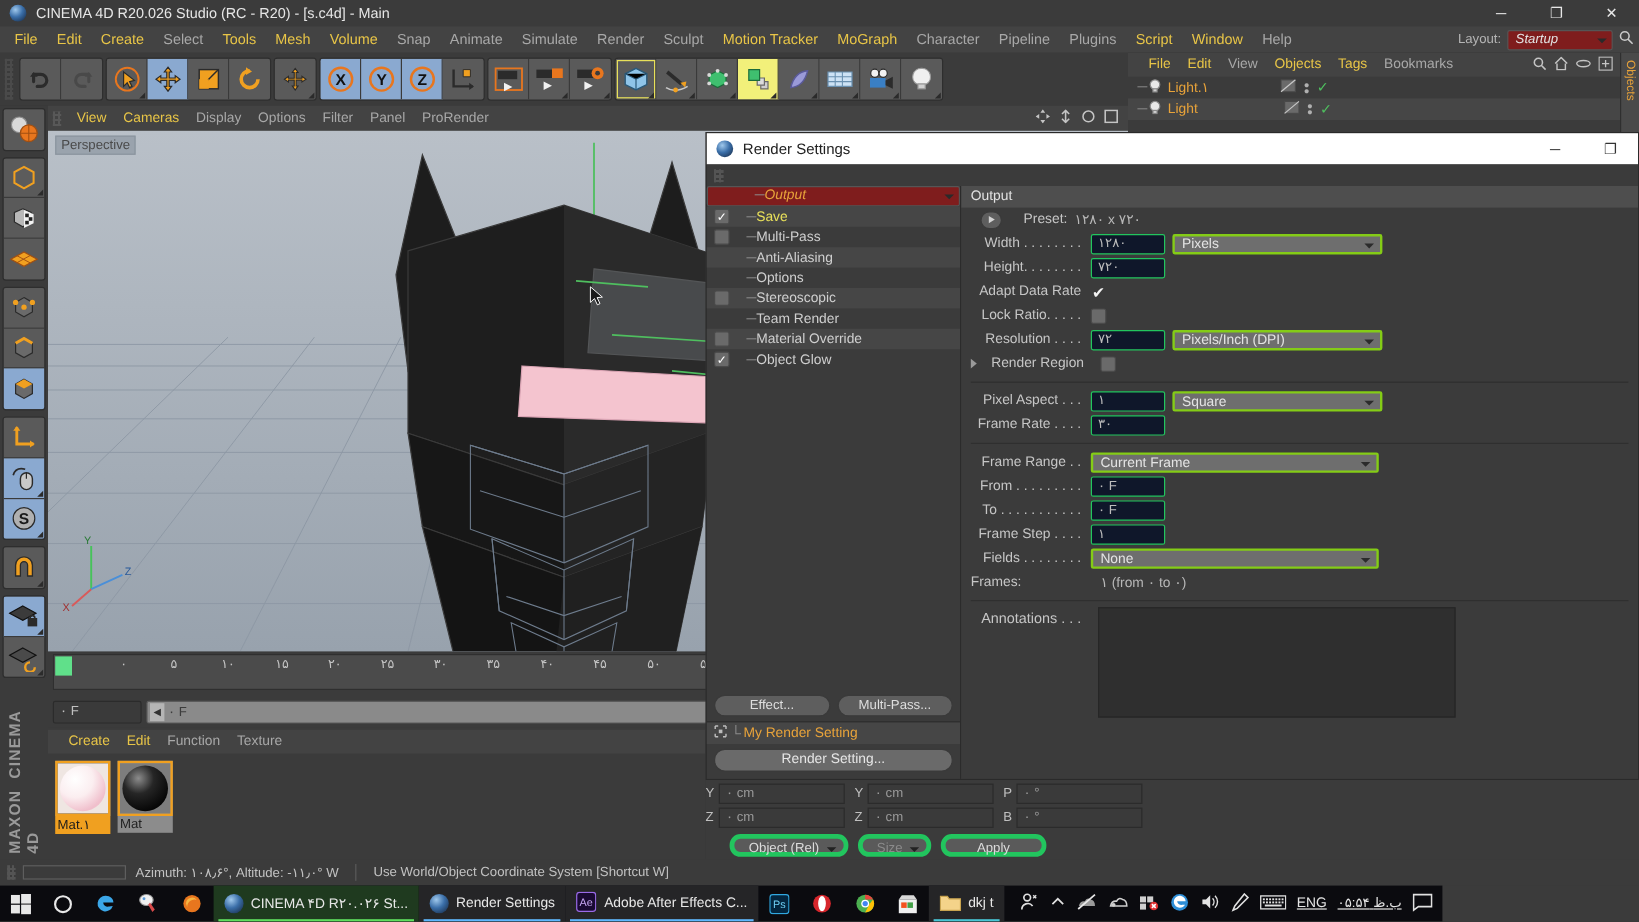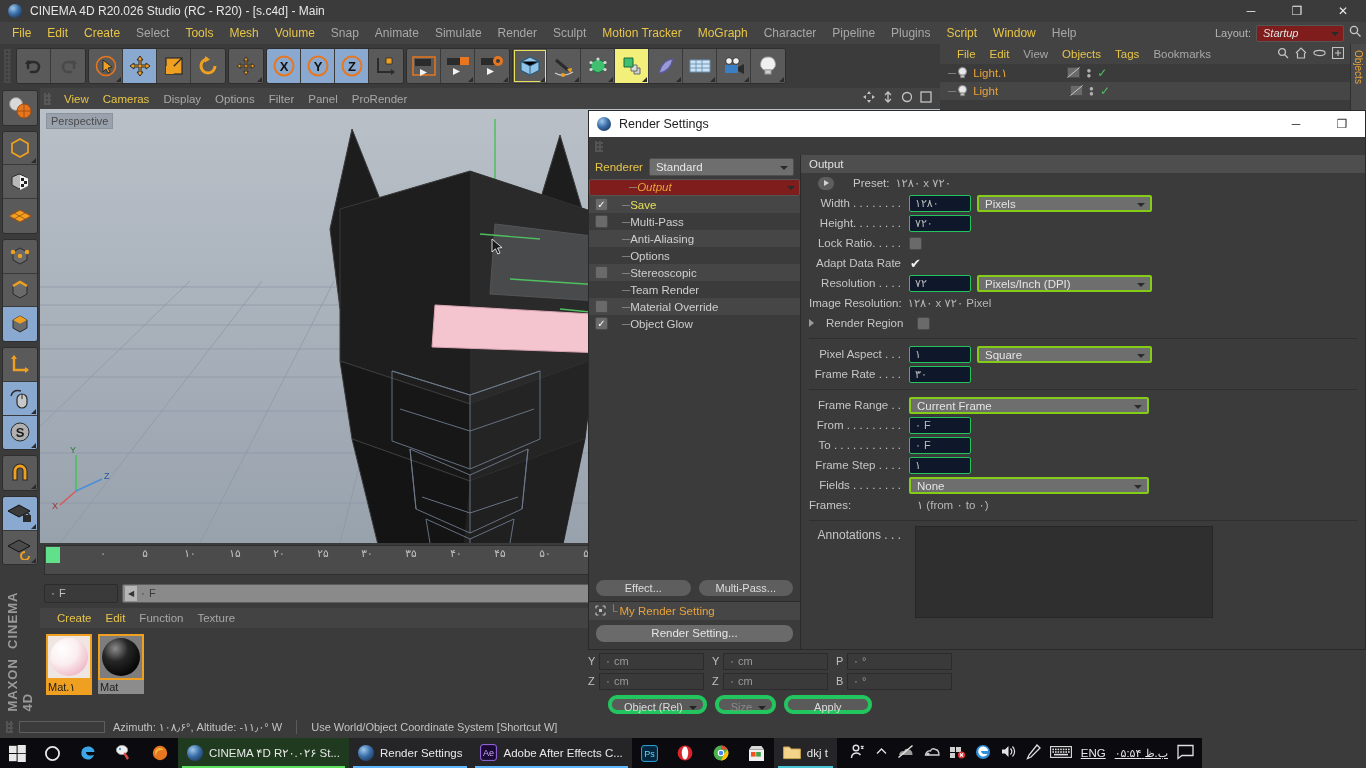--- a/index.html
+++ b/index.html
@@ -897,24 +897,20 @@
         <span class="rsbtn">─</span>
         <span class="rsbtn">❐</span>
       </span>
     </div>
     <div class="rstoolrow">
       <span class="g4"></span>
     </div>
     <div class="rsbody">
 
       <div class="rsleft">
-        <div class="rendererrow">
-          <span class="lb2">Renderer</span>
-          <span class="rsel">Standard</span>
-        </div>
         <div class="treelist">
           <div class="trow sel">
             <span class="stub"></span>
               <span class="dash">─</span>
             <span class="tlbl">Output</span>
           </div>
           <div class="trow alt yel">
             <span class="chk">✓</span>
               <span class="dash">─</span>
             <span class="tlbl">Save</span>
@@ -990,39 +986,35 @@
           <span class="pfield">۱۲۸۰</span>
           <span class="pdrop w175">Pixels</span>
         </div>
 
         <div class="prow">
           <span class="plabel">Height. . . . . . . .</span>
           <span class="pfield">۷۲۰</span>
         </div>
 
         <div class="prow">
+          <span class="plabel">Adapt Data Rate</span>
+          <span class="cbox on">✔</span>
+        </div>
+
+        <div class="prow">
           <span class="plabel">Lock Ratio. . . . .</span>
           <span class="cbox"></span>
-        </div>
-
-        <div class="prow">
-          <span class="plabel">Adapt Data Rate</span>
-          <span class="cbox on">✔</span>
         </div>
 
         <div class="prow">
           <span class="plabel">Resolution . . . .</span>
           <span class="pfield">۷۲</span>
           <span class="pdrop w175">Pixels/Inch (DPI)</span>
         </div>
 
-        <div class="prow" style="padding-left:8px">
-          <span>Image Resolution:</span>
-          <span style="margin-left:6px;color:#b8b8b8">۱۲۸۰ x ۷۲۰  Pixel</span>
-        </div>
 
         <div class="prow" style="padding-left:8px">
           <span class="triS" style="margin-left:0"></span>
           <span style="margin-left:12px">Render Region</span>
           <span class="cbox" style="margin-left:14px"></span>
         </div>
 
         <div class="hsep"></div>
 
 

